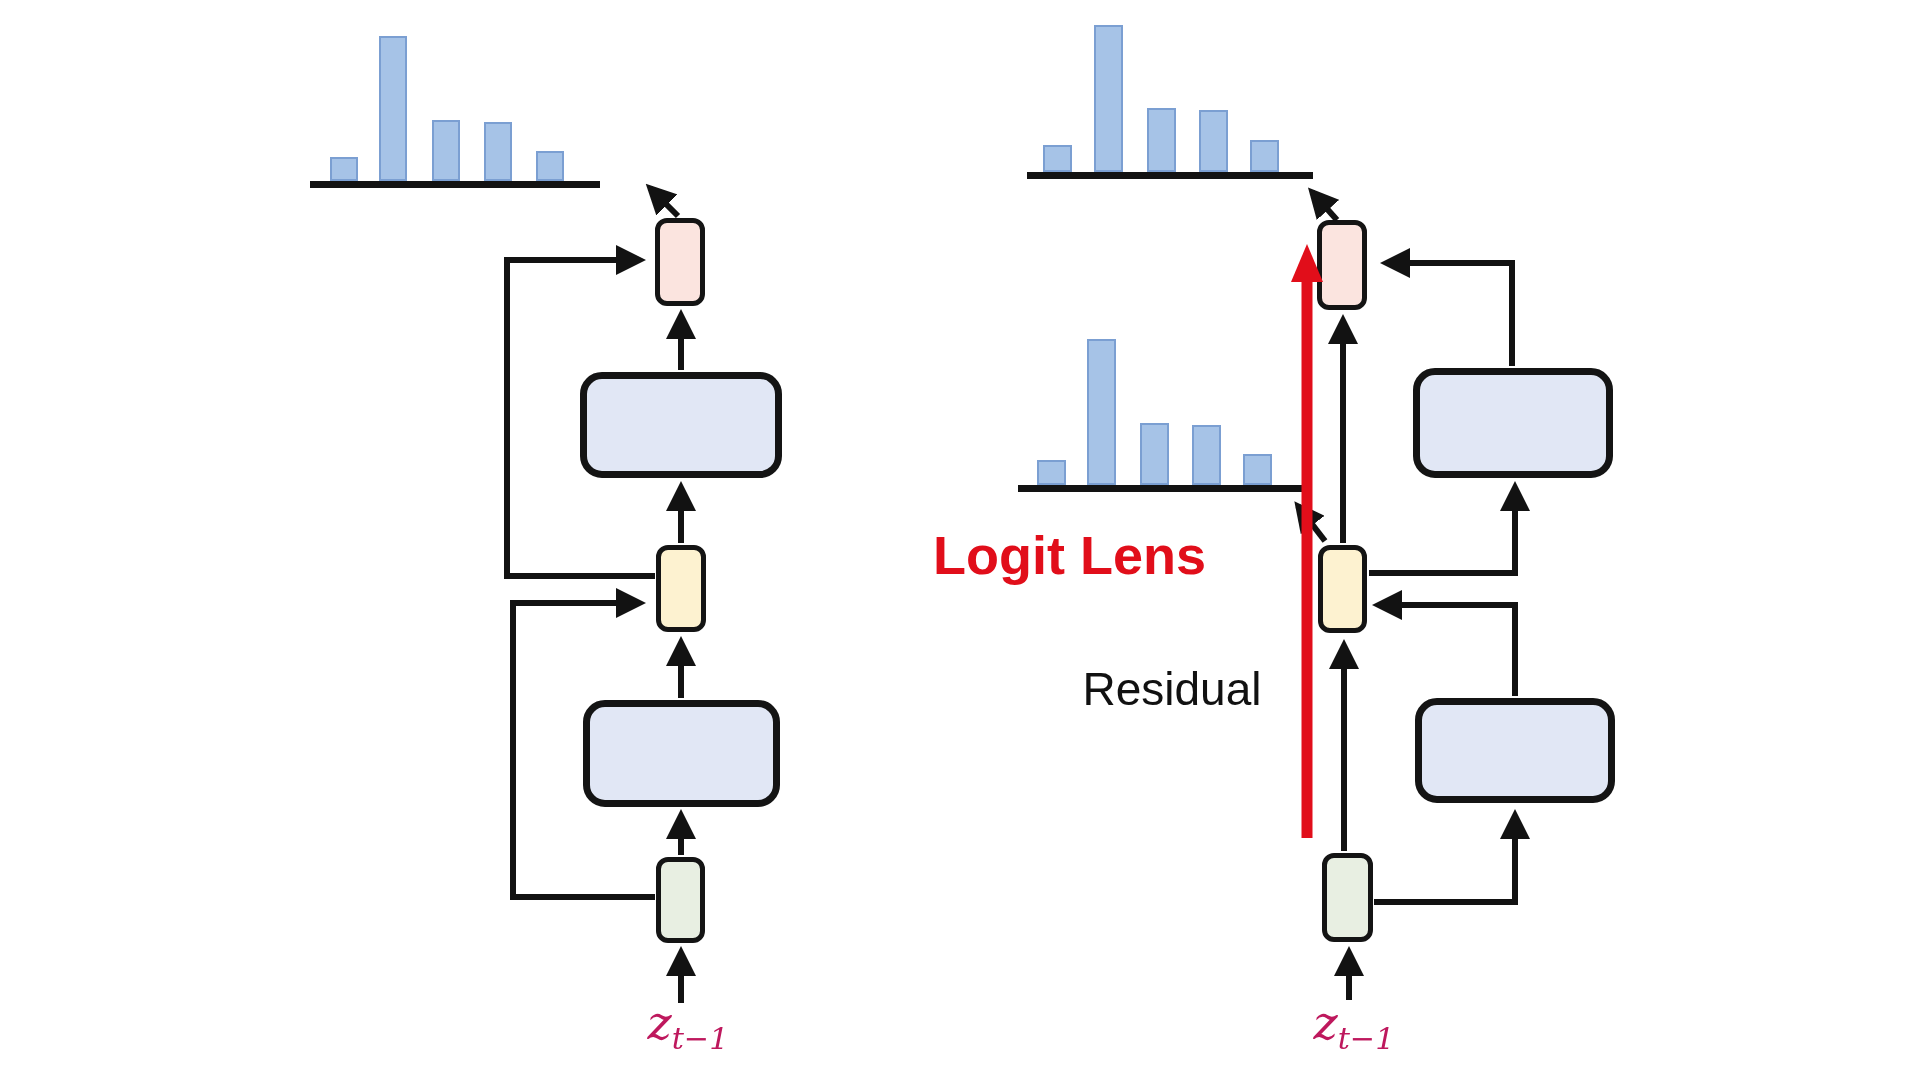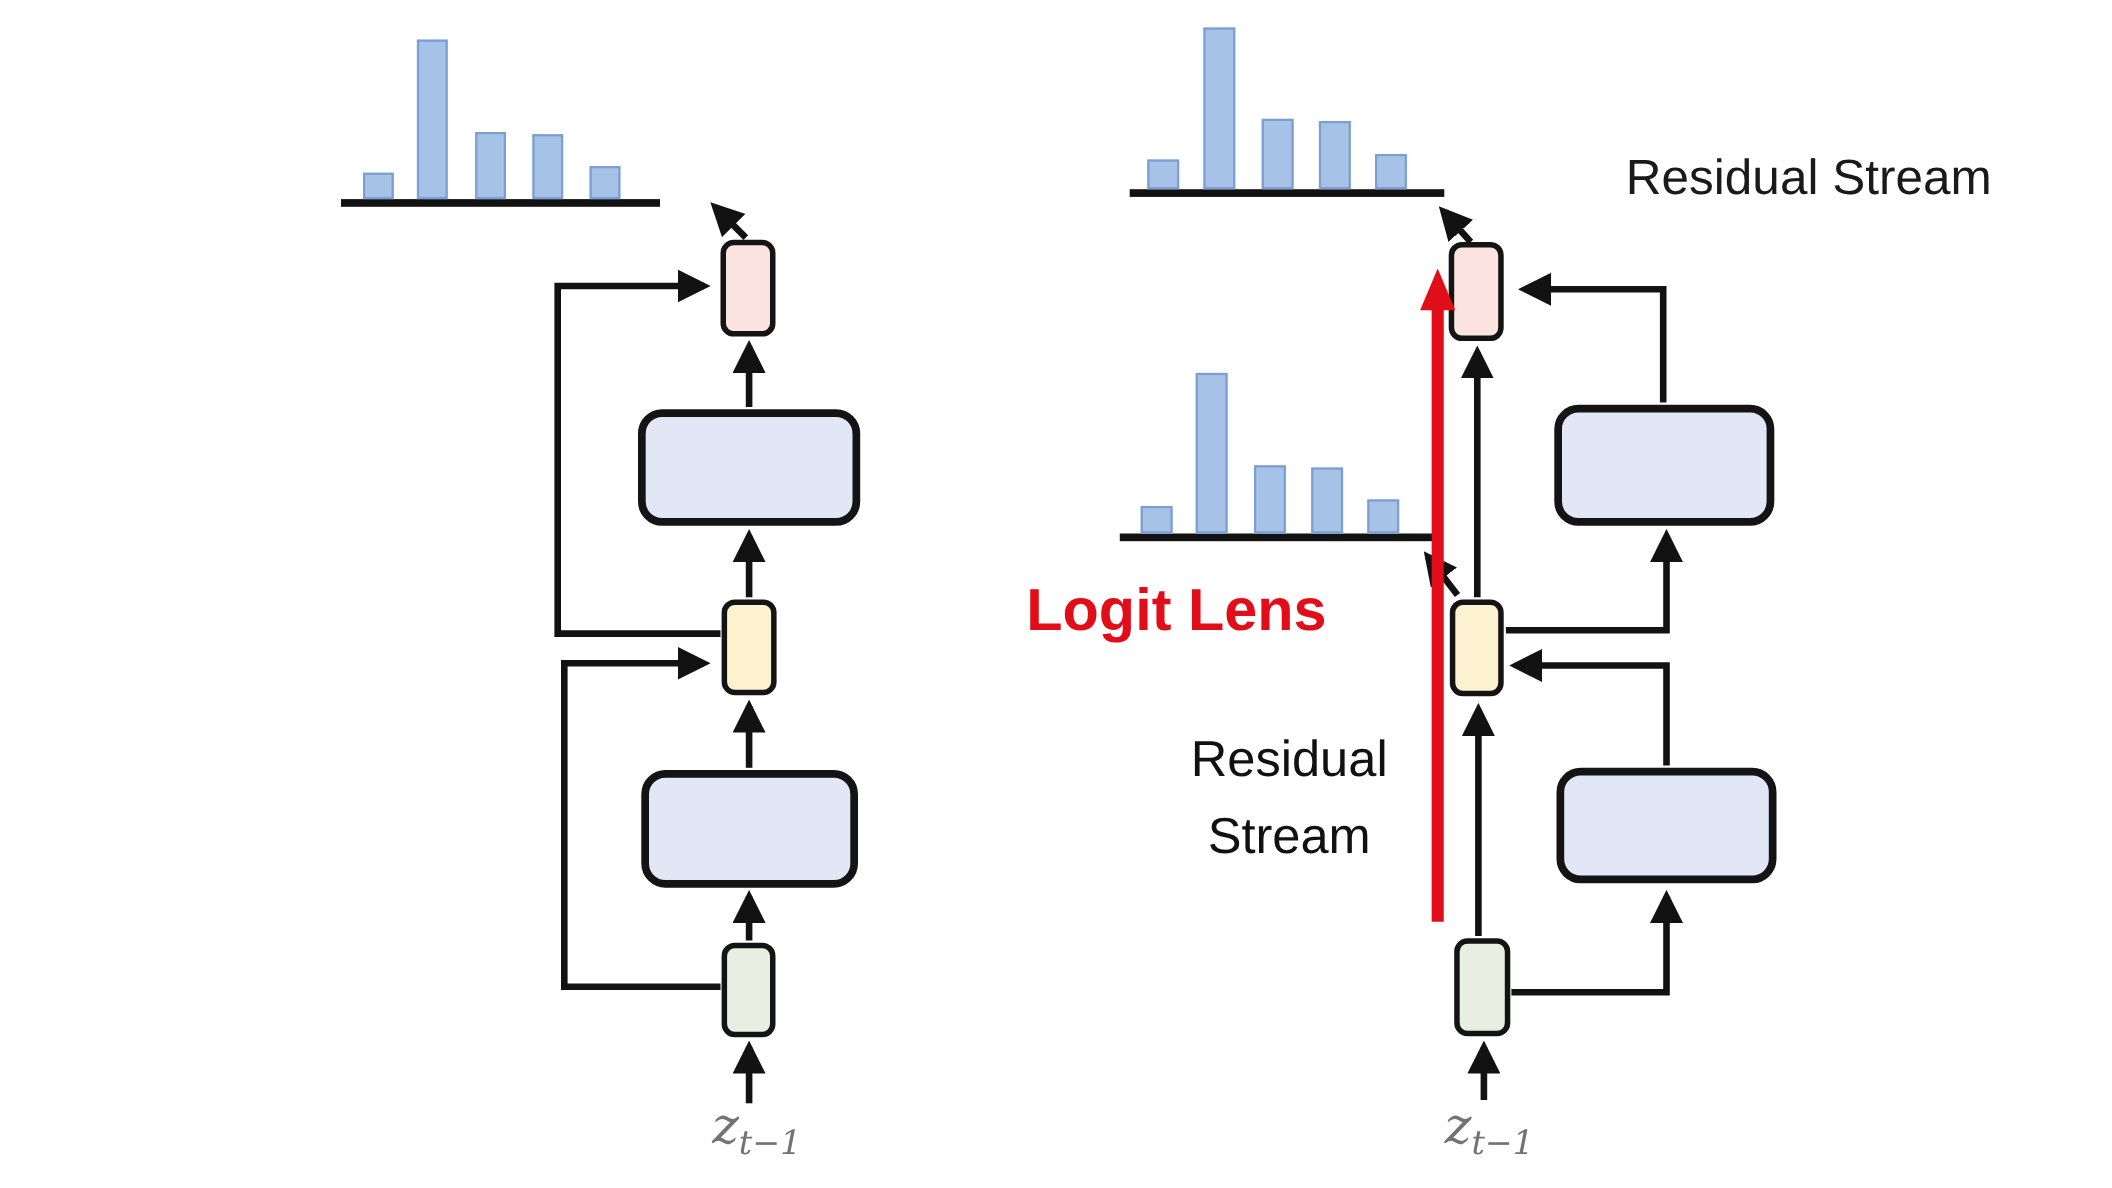--- a/index.html
+++ b/index.html
@@ -25,21 +25,21 @@
   #r-blue-b {left:1415px; top:698px; width:200px; height:105px;}
   #r-green  {left:1322px; top:853px; width:51px;  height:89px;}
   
   .chart{position:absolute;}
   #chart-left      {left:310px;  top:20px;  width:290px; height:168px;}
   #chart-top-right {left:1027px; top:18px;  width:286px; height:161px;}
   #chart-mid-right {left:1018px; top:331px; width:287px; height:161px;}
   .chart .baseline{position:absolute;left:0;right:0;bottom:0;height:7px;background:#121212;}
   .bar{position:absolute;bottom:7px;background:#a6c3e7;border:2px solid #7b9fd2;box-sizing:border-box;}
   
-  .z-label{position:absolute;width:160px;text-align:center;color:#737373;
+  .z-label{position:absolute;width:160px;text-align:center;color:#be185d;
            font-family:"DejaVu Serif",serif;font-style:italic;font-size:46px;}
   .z-label sub{font-size:0.66em;}
   #z-left {left:608px;  top:996px;}
   #z-right{left:1274px; top:996px;}
   #logit-lens{position:absolute;left:933px;top:524px;font-size:54px;font-weight:700;
               color:#e10e1a;letter-spacing:0px;text-align:center;}
   #residual-label{position:absolute;left:1058px;top:654px;width:228px;text-align:center;
                   font-size:46px;line-height:70px;color:#111;}
   #annotation{position:absolute;left:1478px;top:132px;font-size:45px;line-height:57px;color:#1a1a1a;}
   
@@ -88,25 +88,23 @@
   <div class="box green" id="r-green"></div>
 
   <div class="z-label" id="z-left"><span>z</span><sub>t−1</sub></div>
 
   <div class="z-label" id="z-right"><span>z</span><sub>t−1</sub></div>
 
   <div id="logit-lens">Logit Lens</div>
 
   <div id="residual-label">
     <div>Residual</div>
-    <div>Stream</div>
   </div>
 
   <div id="annotation">
-    <div>Residual Stream</div>
   </div>
 
   <svg class="overlay" viewBox="0 0 1920 1080" xmlns="http://www.w3.org/2000/svg">
     <defs>
       <marker id="ah" viewBox="0 0 10 10" refX="8" refY="5" markerWidth="5" markerHeight="5" orient="auto" markerUnits="strokeWidth">
         <path d="M0,0 L10,5 L0,10 Z" fill="#121212"></path>
       </marker>
     </defs>
 
     <g stroke="#121212" stroke-width="6" fill="none">

